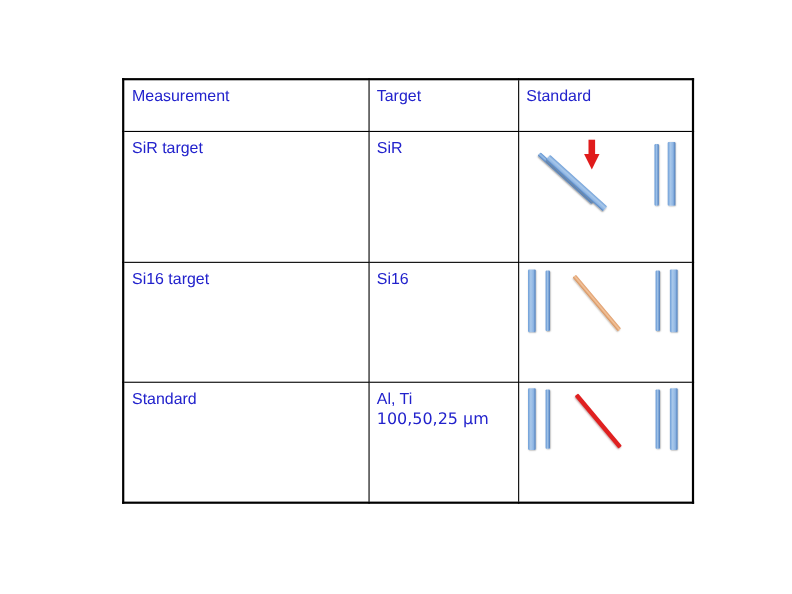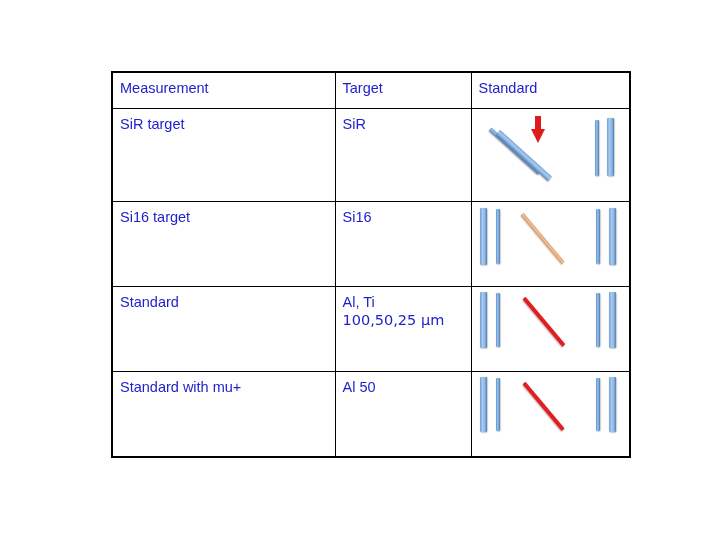--- a/index.html
+++ b/index.html
@@ -202,30 +202,15 @@
             <div class="bar thick" style="left:8px; top:5px; height:56px;"></div>
             <div class="bar thin" style="left:24px; top:6px; height:54px;"></div>
             <div class="diag red" style="left:52px; top:9px; width:62px; transform: rotate(50deg);"></div>
             <div class="bar thin" style="left:124px; top:6px; height:54px;"></div>
             <div class="bar thick" style="left:137px; top:5px; height:56px;"></div>
           </div>
         </td>
       </tr>
 
 
-      <tr class="r5">
-        <td>Standard with mu+</td>
-        <td>
-          <span class="cell-line">Al 50</span>
-        </td>
-        <td class="geo-cell">
-          <div class="geo-stage">
-            <div class="bar thick" style="left:8px; top:5px; height:55px;"></div>
-            <div class="bar thin" style="left:24px; top:6px; height:53px;"></div>
-            <div class="diag red" style="left:52px; top:9px; width:61px; transform: rotate(50deg);"></div>
-            <div class="bar thin" style="left:124px; top:6px; height:53px;"></div>
-            <div class="bar thick" style="left:137px; top:5px; height:55px;"></div>
-          </div>
-        </td>
-      </tr>
     </tbody>
   </table>
 </div>
 
 </body></html>

